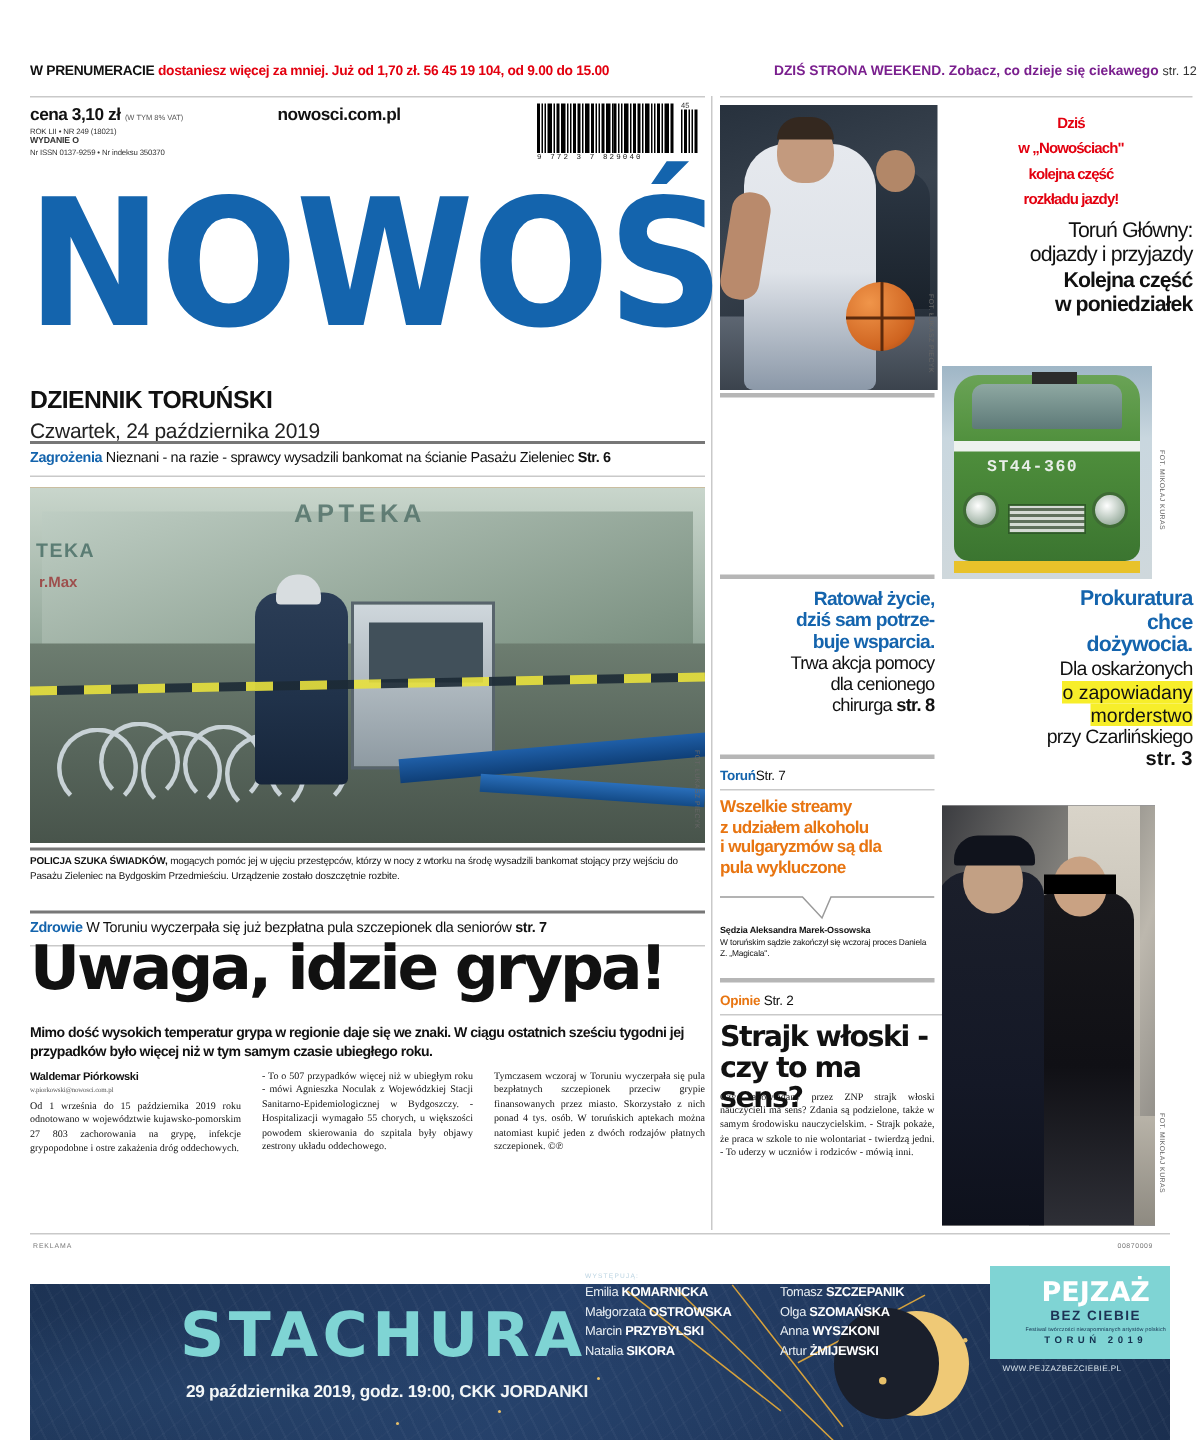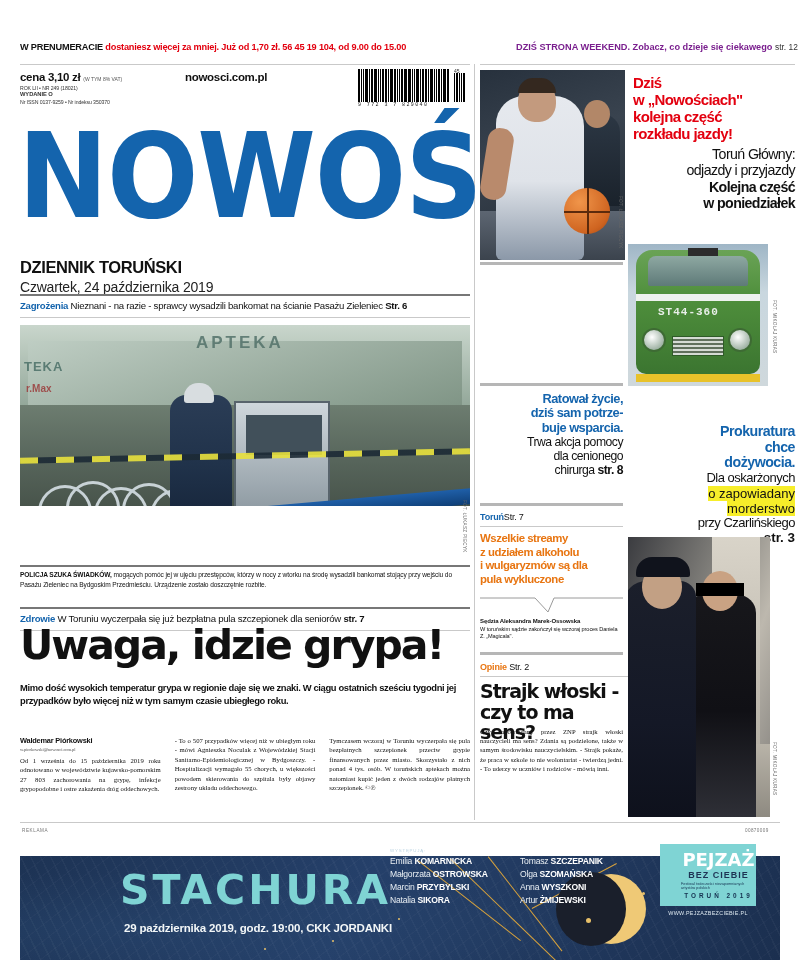--- a/index.html
+++ b/index.html
@@ -80,21 +80,21 @@
   .teaser-bar .pg { font-weight:bold; color:#111; }
 
   
   .photo { position:absolute; overflow:hidden; }
   .credit {
     position:absolute; font-size:4.6px; color:#666;
     writing-mode:vertical-rl; text-orientation:mixed; letter-spacing:0.3px;
   }
 
   
-  .atm-photo { left:20px; top:325px; width:450px; height:181px; background:#a16207; }
+  .atm-photo { left:20px; top:325px; width:450px; height:237px; background:#a16207; }
   .atm-sky { position:absolute; left:0; top:0; width:100%; height:56%;
     background:linear-gradient(180deg,#b9c6bd 0%, #9aae9f 48%, #7e8f84 100%); }
   .atm-shopfront {
     position:absolute; left:0; top:0; width:100%; height:48%;
     background:linear-gradient(180deg,#c9d6cc 0%, #8fa496 100%);
   }
   .atm-glass {
     position:absolute; left:8px; top:16px; width:434px; height:96px;
     background:linear-gradient(160deg, rgba(190,205,195,.95), rgba(118,140,124,.92));
     border-bottom:3px solid #4a5a4e;
@@ -166,21 +166,21 @@
     font-size:41px; line-height:46px; font-weight:bold; letter-spacing:-2px;
     font-family:"DejaVu Sans", sans-serif;
   }
   .lead-main {
     position:absolute; left:20px; top:682px; width:450px;
     font-size:9.4px; line-height:12.6px; font-weight:bold; letter-spacing:-0.35px;
   }
 
   
   .body-cols {
-    position:absolute; left:20px; top:736px; width:450px; height:90px;
+    position:absolute; left:20px; top:713px; width:450px; height:90px;
     display:flex; gap:14px;
   }
   .body-col { width:141px; font-family:"Liberation Serif", serif; font-size:6.7px; line-height:9.4px; text-align:justify; color:#111; }
   .byline { font-family:"Liberation Sans", sans-serif; font-weight:bold; font-size:7.4px; letter-spacing:-0.2px; }
   .byline-mail { font-size:4.6px; color:#555; margin-bottom:1px; letter-spacing:-0.1px; }
 
   .bk-photo { left:480px; top:70px; width:145px; height:190px;
     background:linear-gradient(160deg,#27313d 0%, #39434f 40%, #1d252e 100%); }
   .bk-floor { position:absolute; left:0; bottom:0; width:100%; height:26%;
     background:linear-gradient(180deg,#5d6672,#3b434d); }
@@ -198,22 +198,22 @@
     border-radius:50%; }
   .bk-ball:before{content:"";position:absolute;left:50%;top:0;width:1.6px;height:100%;background:#5c2a0c;}
   .bk-ball:after{content:"";position:absolute;left:0;top:50%;width:100%;height:1.6px;background:#5c2a0c;}
   .bk-ref { position:absolute; left:96px; top:44px; width:44px; height:92px;
     background:linear-gradient(180deg,#2c3744,#1a222b); border-radius:18px 18px 0 0; }
   .bk-ref-head { position:absolute; left:104px; top:30px; width:26px; height:28px;
     background:#b28768; border-radius:50%; }
 
   .promo-red {
     position:absolute; left:633px; top:74px; width:162px;
-    text-align:left; font-weight:bold; color:#e3000f;
-    font-size:15px; line-height:17px; letter-spacing:-0.6px;
+    text-align:center; font-weight:bold; color:#e3000f;
+    font-size:10px; line-height:17px; letter-spacing:-0.6px;
   }
   .promo-sub {
     position:absolute; left:612px; top:146px; width:183px;
     text-align:right; font-size:14.2px; line-height:16.3px; color:#111; letter-spacing:-0.6px;
   }
   .promo-sub b { font-weight:bold; }
 
   
   .loco-photo { left:628px; top:244px; width:140px; height:142px; background:#2e6b33; }
   .loco-sky { position:absolute; left:0; top:0; width:100%; height:100%;
@@ -334,21 +334,21 @@
   .ad-cast-label {
     position:absolute; left:390px; top:848px; font-size:4.4px; color:#bcd4e2; letter-spacing:.8px;
   }
   .ad-cast {
     position:absolute; left:390px; top:856px; width:260px;
     display:grid; grid-template-columns:130px 130px; row-gap:2px;
     font-size:8.6px; line-height:11px; color:#e8eef3; letter-spacing:-0.2px;
   }
   .ad-cast b { font-weight:bold; color:#ffffff; }
   .ad-logo {
-    position:absolute; left:660px; top:844px; width:96px; height:62px;
+    position:absolute; left:660px; top:844px; width:120px; height:62px;
     background:#7fd4d4; display:flex; flex-direction:column;
     align-items:center; justify-content:center;padding-left:21px;
   }
   .ad-logo .l1 { font-size:18px; font-weight:bold; color:#fff; letter-spacing:0px;
     font-family:"DejaVu Sans", sans-serif; line-height:18px; }
   .ad-logo .l2 { font-size:9px; font-weight:bold; color:#1d3354; letter-spacing:1px; margin-top:1px;}
   .ad-logo .l3 { font-size:3.6px; color:#14304f; margin-top:2px; letter-spacing:.1px;}
   .ad-logo .l4 { font-size:6.4px; font-weight:bold; color:#14304f; letter-spacing:3px; margin-top:2px;}
   .ad-url { position:absolute; left:652px; top:910px; width:112px; text-align:center;
     font-size:5.4px; color:#dbe6ee; letter-spacing:.3px; }
@@ -552,21 +552,21 @@
     <div class="hl" style="font-size:12.8px; line-height:14.4px; color:#1464ad;">buje wsparcia.</div>
     <div class="sub" style="font-size:12.2px; line-height:14px;">Trwa akcja pomocy</div>
     <div class="sub" style="font-size:12.2px; line-height:14px;">dla cenionego</div>
     <div class="sub" style="font-size:12.2px; line-height:14px;">
       <span>chirurga</span>
       <b>str. 8</b>
     </div>
   </div>
   <div class="sep" style="left:480px; top:503px; width:143px;"></div>
 
-  <div class="tbox" style="left:636px; top:392px; width:159px; text-align:right;margin-top:32px;">
+  <div class="tbox" style="left:636px; top:392px; width:159px; text-align:right;">
     <div class="hl" style="font-size:14.2px; line-height:15.6px; color:#1464ad;">Prokuratura</div>
     <div class="hl" style="font-size:14.2px; line-height:15.6px; color:#1464ad;">chce</div>
     <div class="hl" style="font-size:14.2px; line-height:15.6px; color:#1464ad;">dożywocia.</div>
     <div class="sub" style="font-size:13px; line-height:14.8px;">Dla oskarżonych</div>
     <div style="font-size:13px; line-height:15px;">
       <span class="hilite">o zapowiadany</span>
     </div>
     <div style="font-size:13px; line-height:15px;">
       <span class="hilite">morderstwo</span>
     </div>

